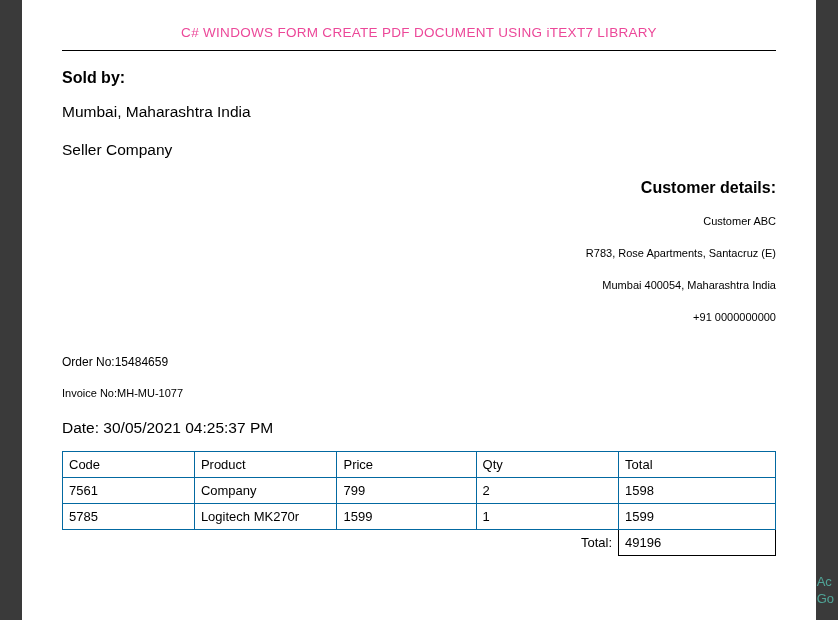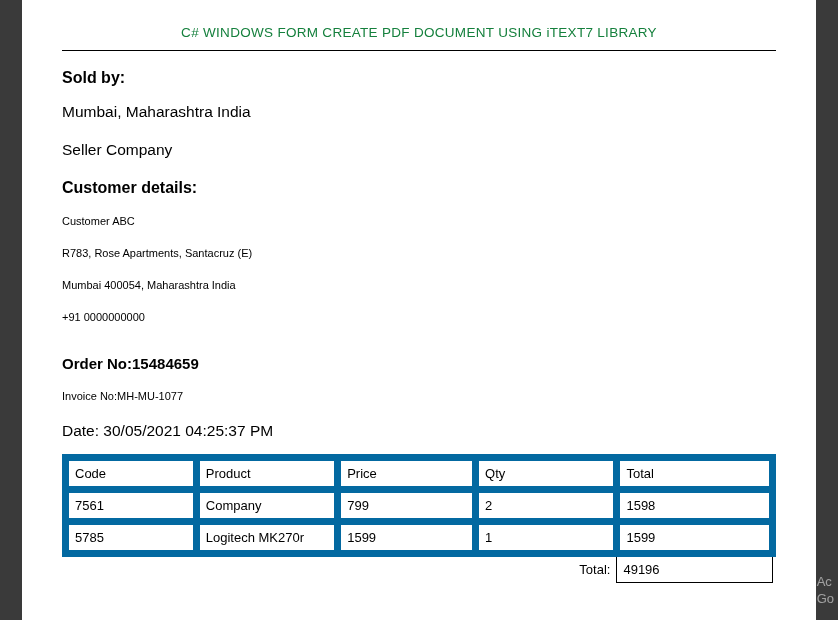--- a/index.html
+++ b/index.html
@@ -21,72 +21,73 @@
       top: 0;
       width: 794px;
       height: 620px;
       background: #fff;
       padding: 25px 40px 0 40px;
     }
     .doc-title {
       text-align: center;
       font-size: 13.5px;
       font-weight: normal;
-      color: #15803d;
+      color: #ec4899;
       margin-bottom: 10px;
       letter-spacing: 0.3px;
     }
     .divider {
       border: none;
       border-top: 1.5px solid #000;
       margin-bottom: 18px;
     }
     .sold-by-label {
       font-weight: bold;
       font-size: 16px;
       margin-bottom: 16px;
     }
     .seller-line {
       font-size: 15.5px;
       margin-bottom: 20px;
     }
     .customer-block {
+      text-align: right;
       margin-top: 18px;
     }
     .customer-label {
       font-weight: bold;
       font-size: 16px;
       margin-bottom: 18px;
     }
     .customer-line {
       font-size: 11px;
       margin-bottom: 20px;
     }
     .order-no {
-      font-weight: bold;
-      font-size: 15px;
+      font-weight: normal;
+      font-size: 12px;
       margin-top: 32px;
       margin-bottom: 18px;
     }
     .invoice-no {
       font-size: 11px;
       margin-bottom: 20px;
     }
     .date-line {
       font-size: 15.5px;
       margin-bottom: 14px;
     }
     .items-table {
       width: 100%;
       border-collapse: collapse;
       font-size: 13px;
     }
     .items-table th,
     .items-table td {
-      border: 7px solid #0369a1;
+      border: 1px solid #0369a1;
       padding: 5px 6px;
       text-align: left;
       font-weight: normal;
     }
     .items-table th {
       height: 26px;
     }
     .items-table td {
       height: 26px;
     }
@@ -100,21 +101,21 @@
       border: none;
       padding-right: 6px;
     }
     .total-row td.total-value {
       border: 1px solid #000;
     }
     .watermark {
       position: absolute;
       right: 4px;
       bottom: 12px;
-      color: #e5e5e5;
+      color: #5eead4;
       font-size: 13px;
       line-height: 1.3;
       opacity: 0.6;
       font-family: Arial, sans-serif;
       margin-top: 44px;
     }
   </style>
 </head>
 <body>
 

